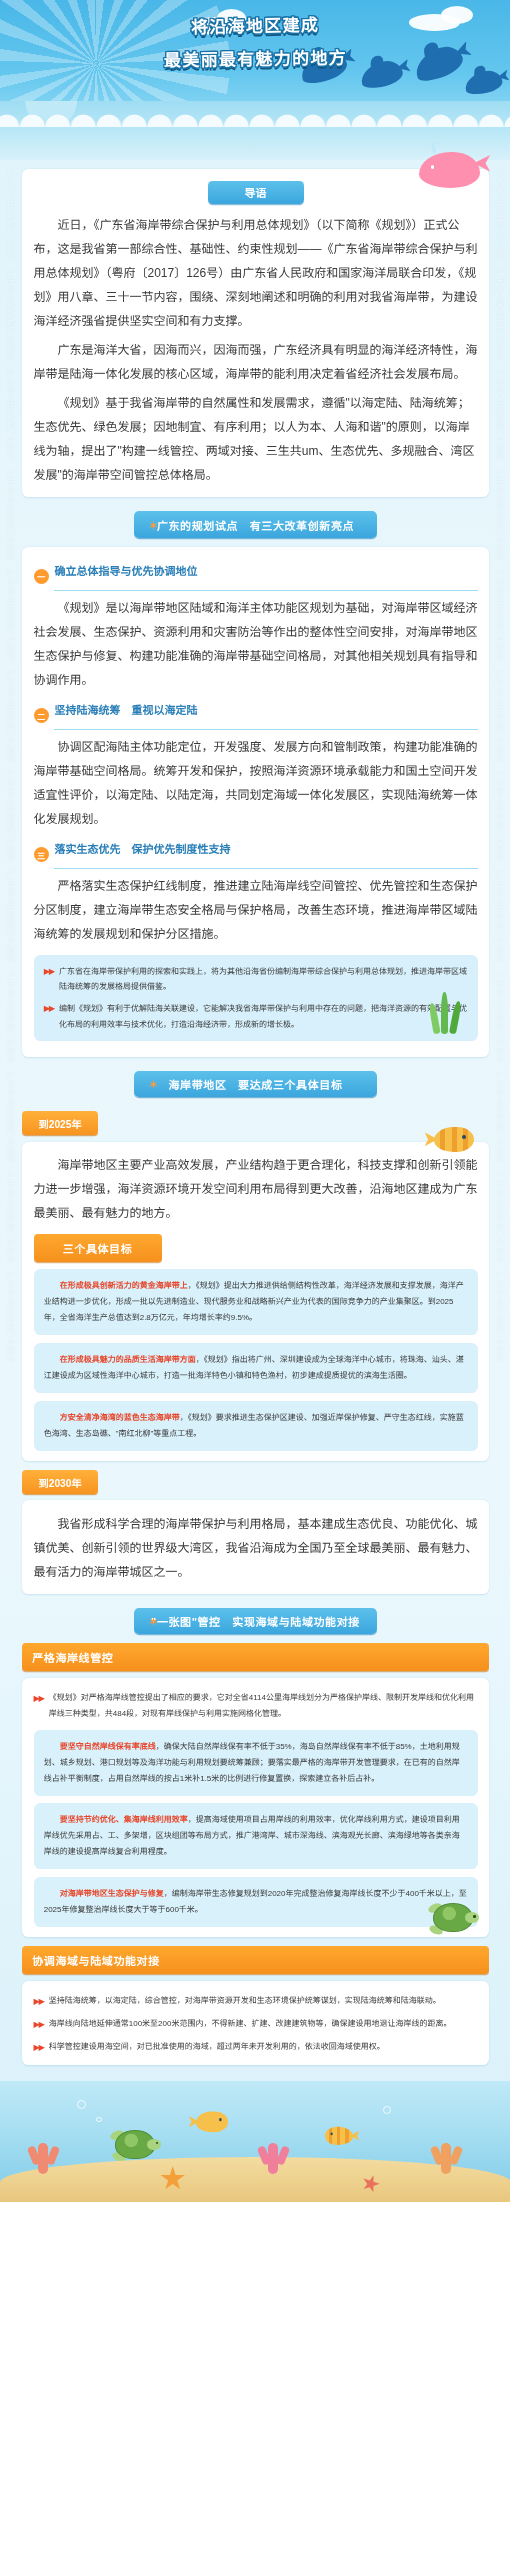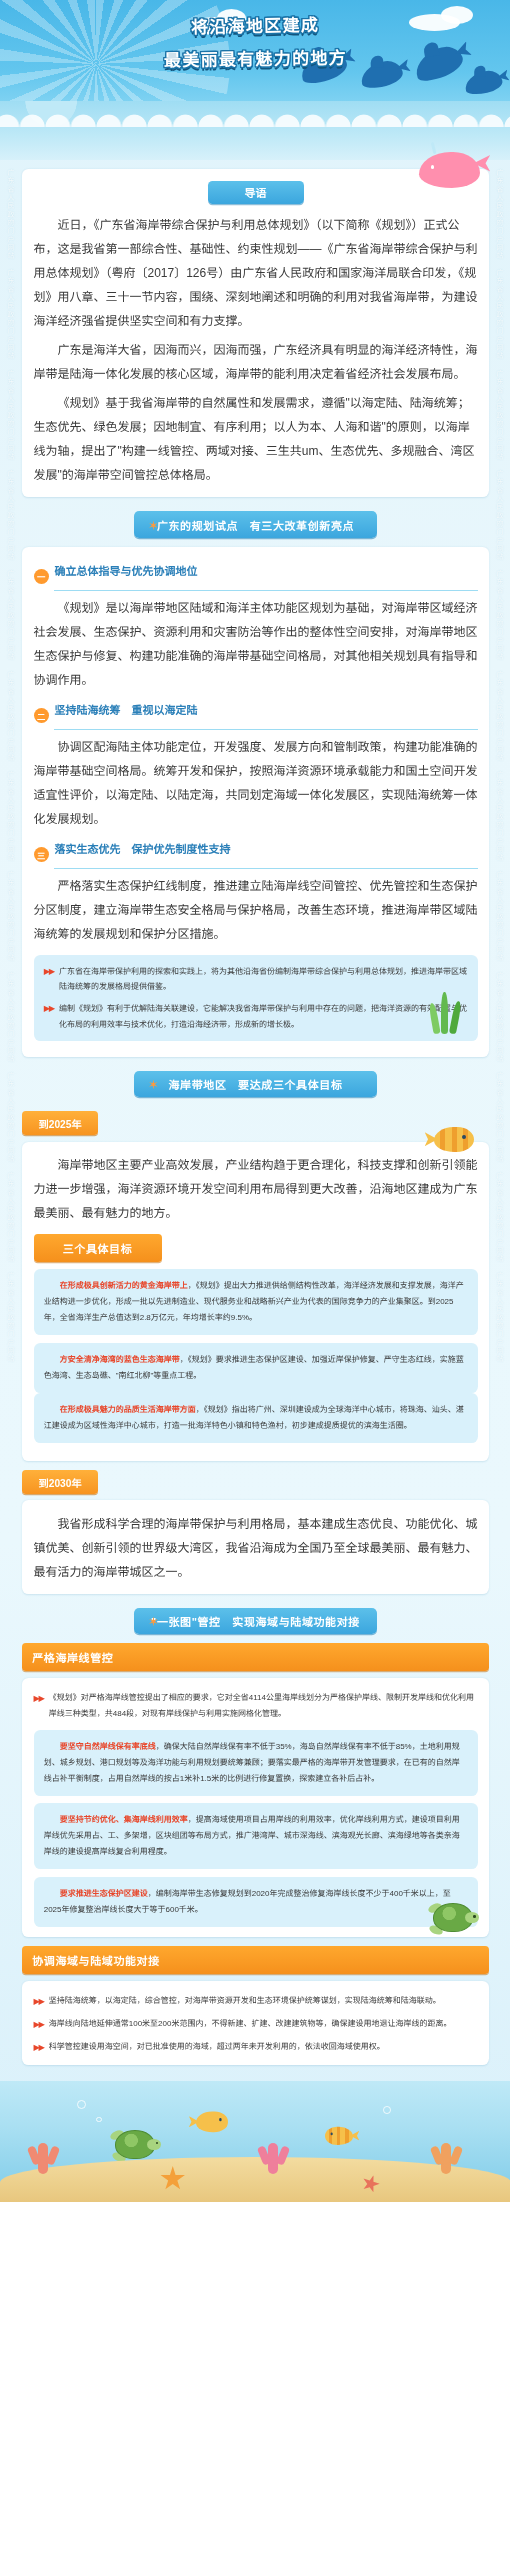--- a/index.html
+++ b/index.html
@@ -545,25 +545,25 @@
       <div class="fish stripe" style="right:15.3px;top:-15.3px;position:absolute;">
         <span class="eye"></span>
       </div>
       <p class="body">海岸带地区主要产业高效发展，产业结构趋于更合理化，科技支撑和创新引领能力进一步增强，海洋资源环境开发空间利用布局得到更大改善，沿海地区建成为广东最美丽、最有魅力的地方。</p>
 
       <div class="orange-bar" style="width:128px;text-align:center;padding-left:0;padding-right:0;">三个具体目标</div>
 
       <div class="blue-block">
         <p><span class="hl-red">在形成极具创新活力的黄金海岸带上</span><span>，《规划》提出大力推进供给侧结构性改革，海洋经济发展和支撑发展，海洋产业结构进一步优化，形成一批以先进制造业、现代服务业和战略新兴产业为代表的国际竞争力的产业集聚区。到2025年，全省海洋生产总值达到2.8万亿元，年均增长率约9.5%。</span></p>
       </div>
+      <div class="blue-block">
+        <p><span class="hl-red">在形成极具魅力的品质生活海岸带方面</span><span>，《规划》指出将广州、深圳建设成为全球海洋中心城市，将珠海、汕头、湛江建设成为区域性海洋中心城市，打造一批海洋特色小镇和特色渔村，初步建成提质提优的滨海生活圈。</span></p>
+      </div>
       <div class="blue-block" style="margin-bottom:0;">
         <p><span class="hl-red">方安全清净海湾的蓝色生态海岸带</span><span>，《规划》要求推进生态保护区建设、加强近岸保护修复、严守生态红线，实施蓝色海湾、生态岛礁、"南红北柳"等重点工程。</span></p>
-      </div>
-      <div class="blue-block">
-        <p><span class="hl-red">在形成极具魅力的品质生活海岸带方面</span><span>，《规划》指出将广州、深圳建设成为全球海洋中心城市，将珠海、汕头、湛江建设成为区域性海洋中心城市，打造一批海洋特色小镇和特色渔村，初步建成提质提优的滨海生活圈。</span></p>
       </div>
     </div>
 
     <div class="date-chip">到2030年</div>
 
     <div class="card">
       <p class="body">我省形成科学合理的海岸带保护与利用格局，基本建成生态优良、功能优化、城镇优美、创新引领的世界级大湾区，我省沿海成为全国乃至全球最美丽、最有魅力、最有活力的海岸带城区之一。</p>
     </div>
 
     
@@ -586,21 +586,21 @@
       <div class="blue-block">
         <p><span class="hl-red">要坚持节约优化、集海岸线利用效率</span><span>，提高海域使用项目占用岸线的利用效率，优化岸线利用方式，建设项目利用岸线优先采用占、工、多架增，区块组团等布局方式，推广港湾岸、城市深海线、滨海观光长廊、滨海绿地等各类亲海岸线的建设提高岸线复合利用程度。</span></p>
       </div>
       <div class="blue-block" style="margin-bottom:0;position:relative;">
         <div class="turtle" style="right:-3.8px;bottom:-9px;">
           <span class="fl a"></span>
           <span class="fl b"></span>
           <span class="shell"></span>
           <span class="head"></span>
         </div>
-        <p><span class="hl-red">要求推进生态保护区建设</span><span>，编制海岸带生态修复规划到2020年完成整治修复海岸线长度不少于400千米以上，至2025年修复整治岸线长度大于等于600千米。</span></p>
+        <p><span class="hl-red">对海岸带地区生态保护与修复</span><span>，编制海岸带生态修复规划到2020年完成整治修复海岸线长度不少于400千米以上，至2025年修复整治岸线长度大于等于600千米。</span></p>
       </div>
     </div>
 
     <div class="orange-bar">协调海域与陆域功能对接</div>
 
     <div class="card" style="margin-bottom:15.3px;">
       <div class="li-row">
         <span class="arrows">▶▶</span>
         <p>坚持陆海统筹，以海定陆，综合管控，对海岸带资源开发和生态环境保护统筹谋划，实现陆海统筹和陆海联动。</p>
       </div>

